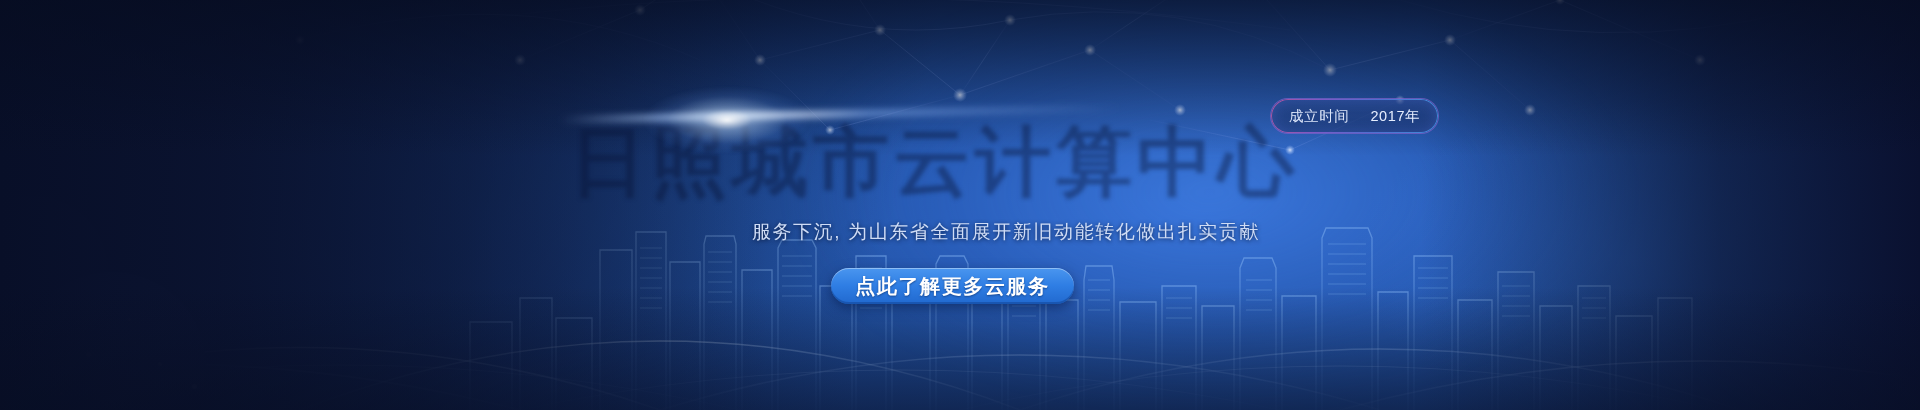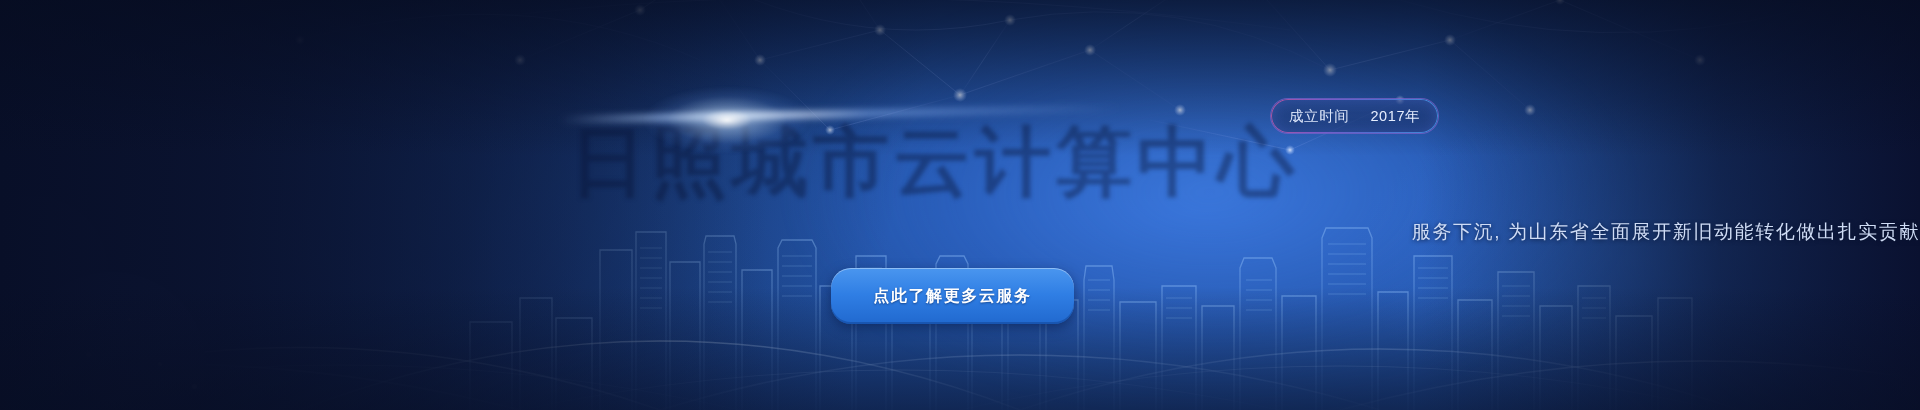--- a/index.html
+++ b/index.html
@@ -111,37 +111,37 @@
   }
   .flare-streak{
     position:absolute;left:560px;top:110px;width:560px;height:8px;
     background:linear-gradient(90deg, rgba(0,0,0,0), rgba(180,210,255,.55) 18%, rgba(255,255,255,.85) 32%, rgba(150,190,255,.45) 55%, rgba(0,0,0,0) 100%);
     filter:blur(3px);transform:rotate(-1.2deg);pointer-events:none;
   }
 
   
   #subtitle{
     position:absolute;left:0;top:219px;width:1920px;
-    text-align:right;
+    text-align:center;
     color:#cfdcf5;
     font-size:19px;letter-spacing:1.6px;
     text-shadow:0 1px 4px rgba(6,16,44,.8);
     padding-left:92px;
     box-sizing:border-box;
   }
 
   
   #cta{
     position:absolute;left:831px;top:268px;
-    width:243px;height:56px;
+    width:243px;height:36px;
     display:flex;align-items:center;justify-content:center;
     border-radius:20px;
     background:linear-gradient(180deg,#4a96ef 0%, #2f7ee4 48%, #2169cf 100%);
     box-shadow:0 4px 12px rgba(8,28,72,.55), inset 0 1px 0 rgba(255,255,255,.38), inset 0 -2px 0 rgba(10,50,120,.35);
-    color:#ffffff;font-size:16px;font-weight:700;letter-spacing:1.6px;
+    color:#ffffff;font-size:20px;font-weight:700;letter-spacing:1.6px;
     cursor:pointer;
     text-shadow:0 1px 2px rgba(10,40,95,.6);
   }
 
   
   .star{position:absolute;border-radius:50%;background:#cfe2ff;}
 </style>
 </head>
 <body>
 

